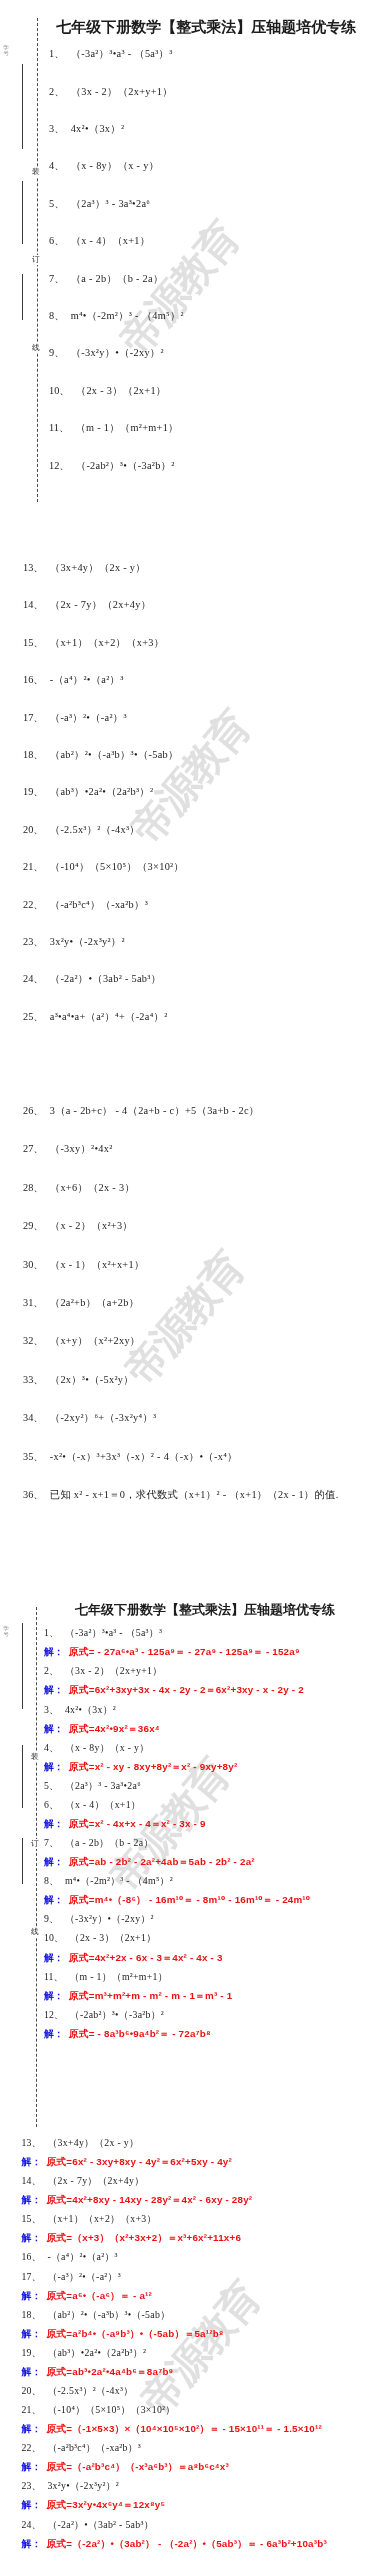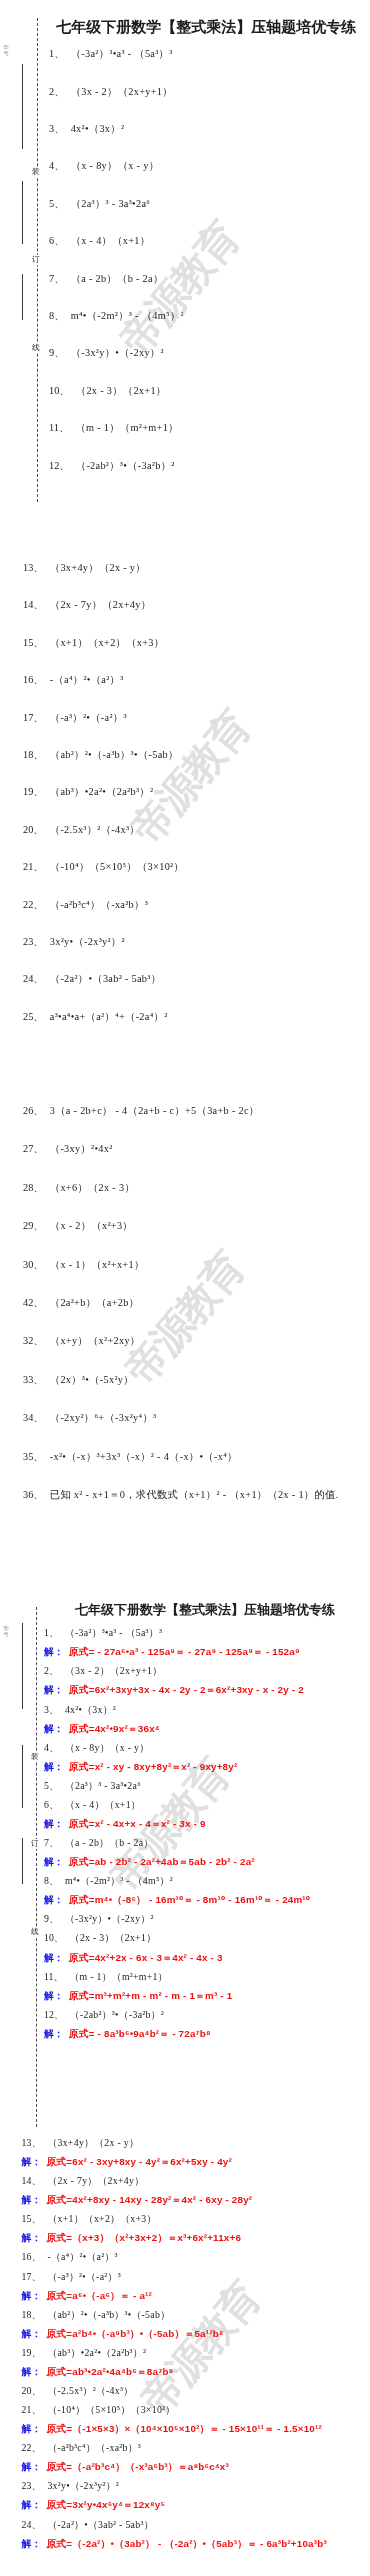--- a/index.html
+++ b/index.html
@@ -90,21 +90,21 @@
       <div class="row q"><span class="qno">25、</span><span class="qtext">a³•a⁴•a+（a²）⁴+（-2a⁴）²</span></div>
     </div>
 </section>
 <section class="page doc1 wide" style="top:1104px;left:23px;right:5px;">
   <div id="p1c-list">
       <div class="row q"><span class="qno">26、</span><span class="qtext">3（a - 2b+c） - 4（2a+b - c）+5（3a+b - 2c）</span></div>
       <div class="row q"><span class="qno">27、</span><span class="qtext">（-3xy）²•4x²</span></div>
       <div class="row q"><span class="qno">28、</span><span class="qtext">（x+6）（2x - 3）</span></div>
       <div class="row q"><span class="qno">29、</span><span class="qtext">（x - 2）（x²+3）</span></div>
       <div class="row q"><span class="qno">30、</span><span class="qtext">（x - 1）（x²+x+1）</span></div>
-      <div class="row q"><span class="qno">42、</span><span class="qtext">（2a²+b）（a+2b）</span></div>
+      <div class="row q"><span class="qno">31、</span><span class="qtext">（2a²+b）（a+2b）</span></div>
       <div class="row q"><span class="qno">32、</span><span class="qtext">（x+y）（x²+2xy）</span></div>
       <div class="row q"><span class="qno">33、</span><span class="qtext">（2x）³•（-5x²y）</span></div>
       <div class="row q"><span class="qno">34、</span><span class="qtext">（-2xy²）⁶+（-3x²y⁴）³</span></div>
       <div class="row q"><span class="qno">35、</span><span class="qtext">-x²•（-x）³+3x³（-x）² - 4（-x）•（-x⁴）</span></div>
       <div class="row q"><span class="qno">36、</span><span class="qtext">已知 x² - x+1＝0，求代数式（x+1）² - （x+1）（2x - 1）的值.</span></div>
     </div>
 </section>
 
 <section class="page doc2" style="top:1601px;left:44px;right:5.2px;">
   <h1 class="title small">七年级下册数学【整式乘法】压轴题培优专练</h1>

